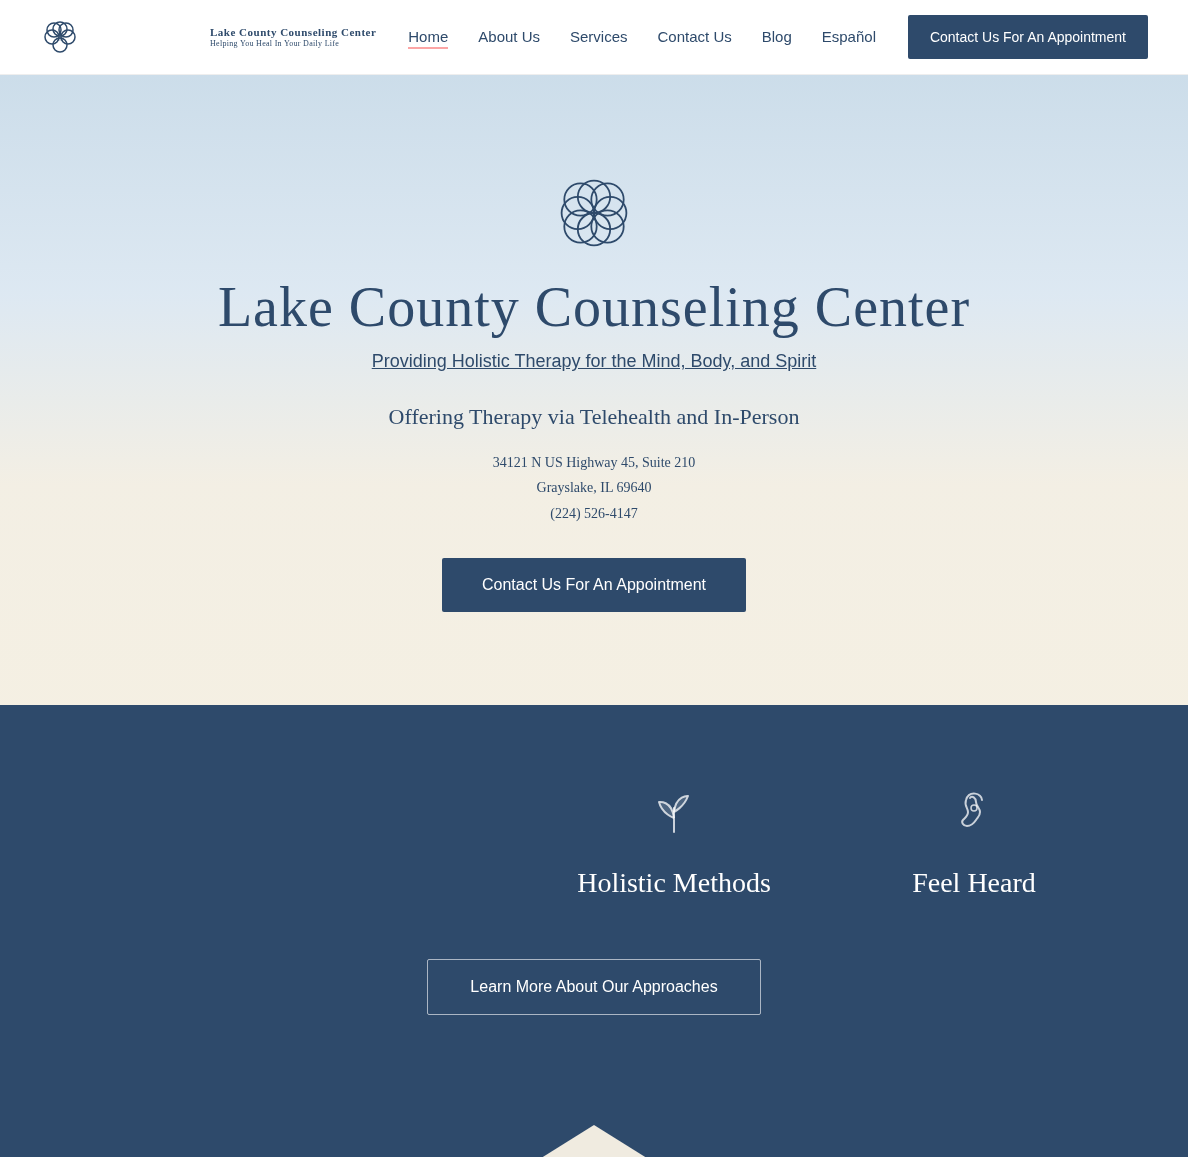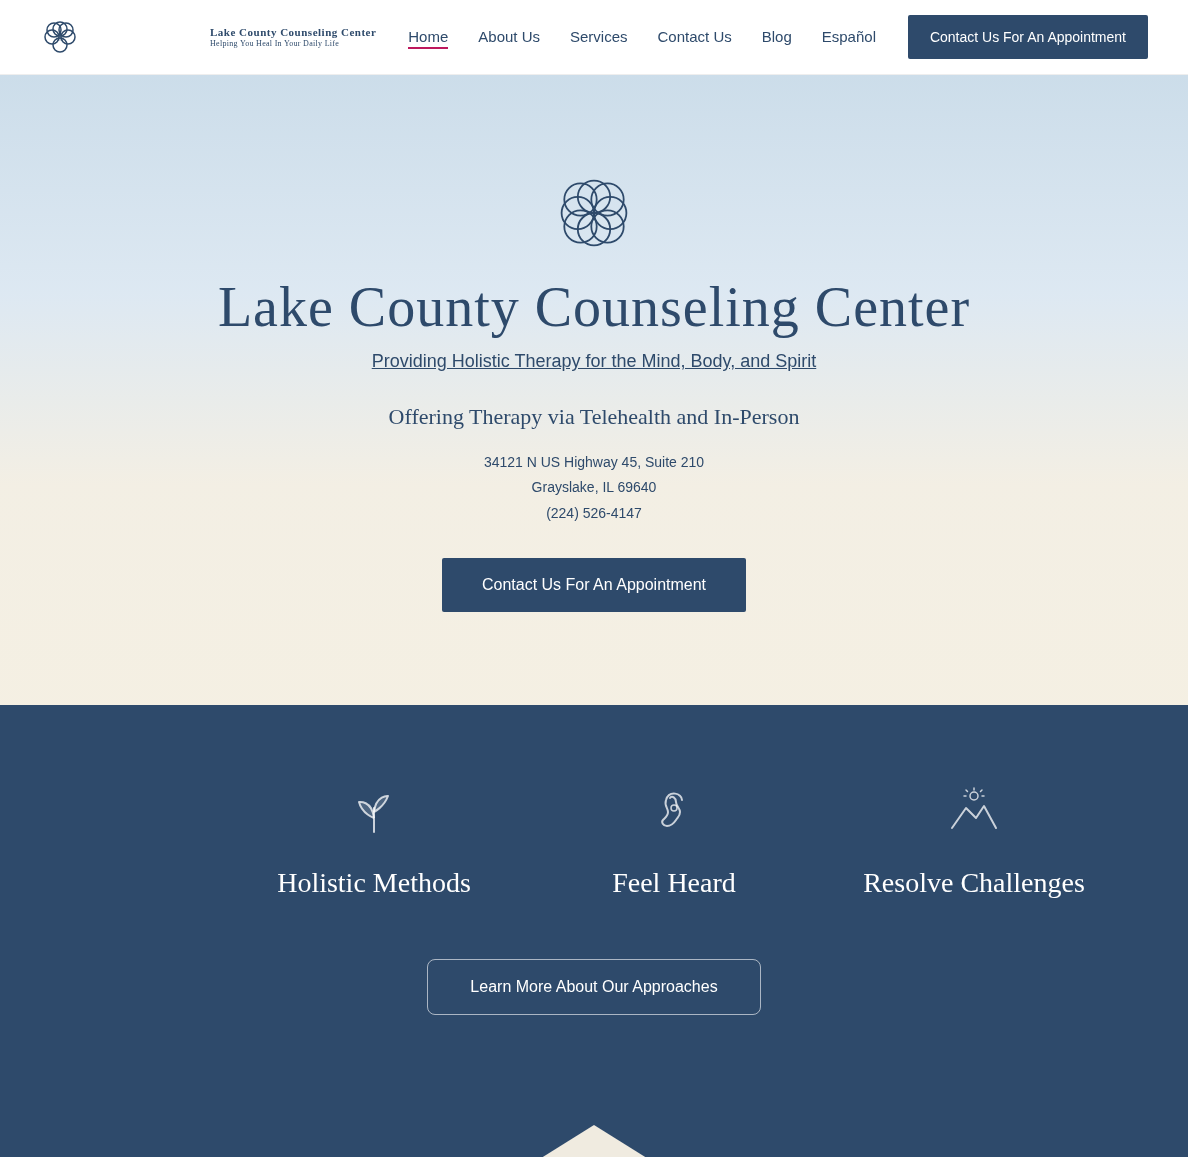--- a/index.html
+++ b/index.html
@@ -71,21 +71,21 @@
 
     .nav-links a {
       text-decoration: none;
       color: #2e4a6b;
       font-size: 15px;
       font-family: Arial, sans-serif;
       font-weight: 400;
     }
 
     .nav-links a.active {
-      border-bottom: 2px solid #be185d;
+      border-bottom: 2px solid #fca5a5;
       padding-bottom: 2px;
     }
 
     .nav-cta-btn {
       background: #2e4a6b;
       color: #fff;
       border: none;
       padding: 14px 22px;
       font-size: 14px;
       font-family: Arial, sans-serif;
@@ -157,21 +157,21 @@
       font-size: 22px;
       color: #2e4a6b;
       font-family: Georgia, serif;
       font-weight: 400;
       margin-bottom: 8px;
     }
 
     .hero-address {
       font-size: 14px;
       color: #2e4a6b;
-      font-family: Liberation Sans, sans-serif;
+      font-family: Liberation Serif, serif;
       line-height: 1.8;
     }
 
     .hero-cta-btn {
       margin-top: 20px;
       background: #2e4a6b;
       color: #fff;
       border: none;
       padding: 18px 40px;
       font-size: 16px;
@@ -230,21 +230,21 @@
     }
 
     .features-cta-btn {
       background: transparent;
       color: #fff;
       border: 1.5px solid rgba(255,255,255,0.6);
       padding: 18px 42px;
       font-size: 16px;
       font-family: Arial, sans-serif;
       cursor: pointer;
-      border-radius: 8px;
+      border-radius: 2px;
     }
   </style>
 </head>
 <body>
 
 <nav>
   <div class="nav-logo">
     <div class="logo-img">
       <svg width="40" height="40" viewBox="0 0 40 40" fill="none" xmlns="http://www.w3.org/2000/svg">
         <circle cx="20" cy="12" r="7" fill="none" stroke="#2e4a6b" stroke-width="1.5"></circle>
@@ -324,36 +324,20 @@
       <div class="feature-icon-wrap">
         <svg viewBox="0 0 60 60" xmlns="http://www.w3.org/2000/svg">
 
           <path d="M38 20 C38 13 25 10 22 20 C20 26 24 28 24 32 C24 36 21 38 19 40 C17 42 19 46 23 46 C27 46 30 43 32 40 C34 37 36 36 36 32 C36 28 32 26 32 22 C32 18 28 15 26 18" stroke="rgba(255,255,255,0.75)" stroke-width="2" stroke-linecap="round" stroke-linejoin="round" fill="none"></path>
           <circle cx="30" cy="28" r="3" stroke="rgba(255,255,255,0.75)" stroke-width="1.5" fill="none"></circle>
         </svg>
       </div>
       <span class="feature-label">Feel Heard</span>
     </div>
 
-    <div class="feature-item">
-      <div class="feature-icon-wrap">
-        <svg viewBox="0 0 60 60" xmlns="http://www.w3.org/2000/svg">
-
-          <circle cx="30" cy="16" r="4" stroke="rgba(255,255,255,0.75)" stroke-width="1.5" fill="none"></circle>
-          <line x1="30" y1="8" x2="30" y2="10" stroke="rgba(255,255,255,0.75)" stroke-width="1.5" stroke-linecap="round"></line>
-          <line x1="38" y1="10" x2="36.5" y2="11.5" stroke="rgba(255,255,255,0.75)" stroke-width="1.5" stroke-linecap="round"></line>
-          <line x1="40" y1="16" x2="38" y2="16" stroke="rgba(255,255,255,0.75)" stroke-width="1.5" stroke-linecap="round"></line>
-          <line x1="22" y1="10" x2="23.5" y2="11.5" stroke="rgba(255,255,255,0.75)" stroke-width="1.5" stroke-linecap="round"></line>
-          <line x1="20" y1="16" x2="22" y2="16" stroke="rgba(255,255,255,0.75)" stroke-width="1.5" stroke-linecap="round"></line>
-
-          <polyline points="8,48 22,28 32,38 40,26 52,48" stroke="rgba(255,255,255,0.75)" stroke-width="2" stroke-linejoin="round" stroke-linecap="round" fill="none"></polyline>
-        </svg>
-      </div>
-      <span class="feature-label">Resolve Challenges</span>
-    </div>
   </div>
 
   <button class="features-cta-btn">Learn More About Our Approaches</button>
 </section>
 
 <div style="background:#2e4a6b; height:80px; display:flex; align-items:flex-end; justify-content:center; overflow:hidden;">
   <div style="width:0; height:0; border-left:80px solid transparent; border-right:80px solid transparent; border-bottom:50px solid #f0ebe0;"></div>
 </div>
 
 </body></html>

